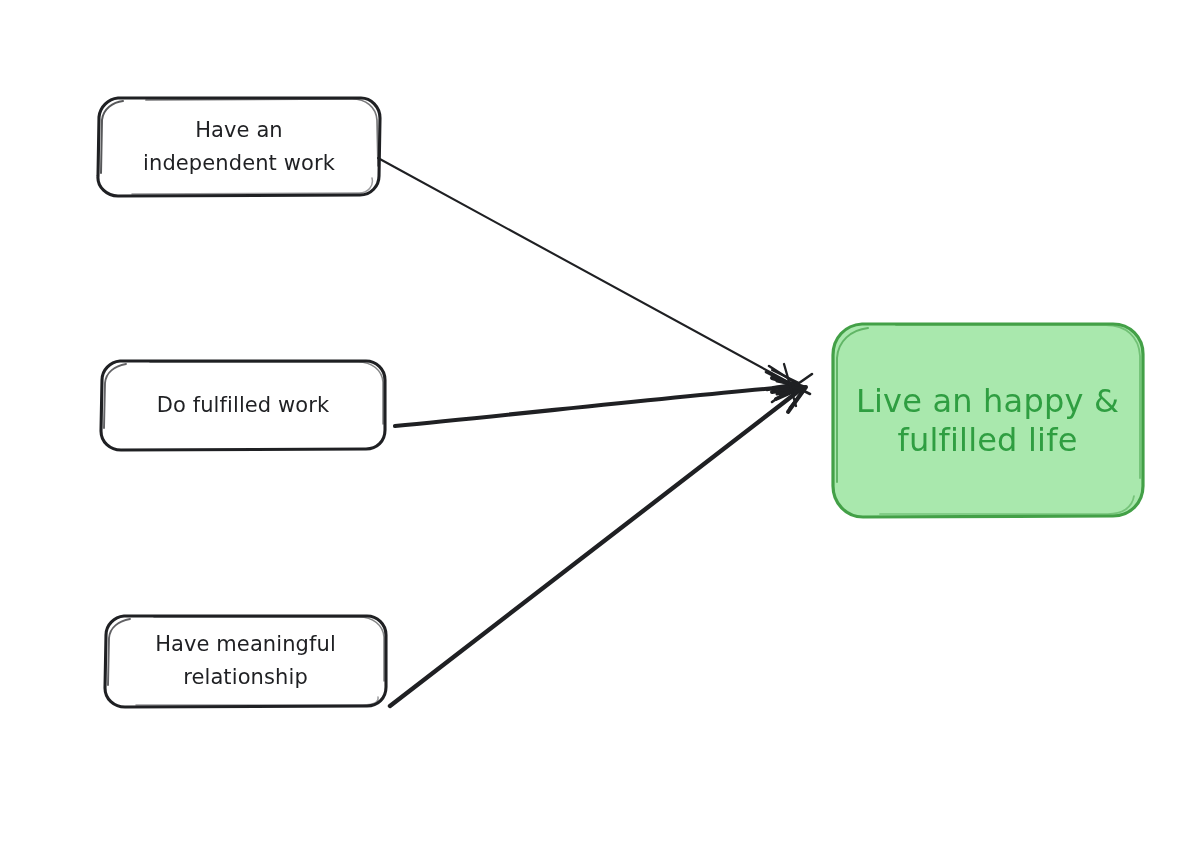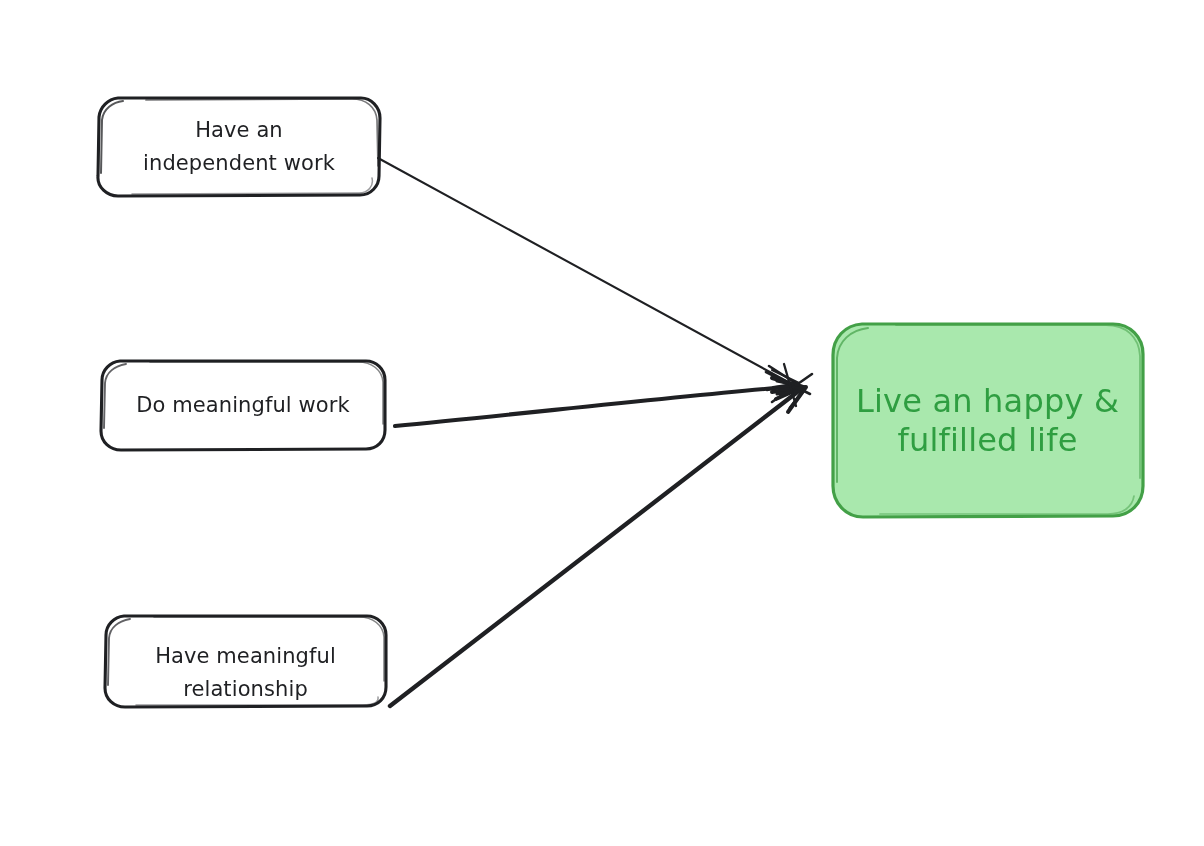--- a/index.html
+++ b/index.html
@@ -70,21 +70,20 @@
     top: 360px;
     width: 284px;
     height: 90px;
   }
   
   #label-box3 {
     left: 105px;
     top: 615px;
     width: 281px;
     height: 92px;
-    margin-top: 12px;
   }
   
   #label-goal {
     left: 832px;
     top: 323px;
     width: 311px;
     height: 195px;
   }
 </style>
 </head>
@@ -179,21 +178,21 @@
       <path d="M868 328 C851 330 838 341 837 358 L837 482" fill="none" stroke="#43a047" stroke-width="2" stroke-linecap="round" opacity="0.7"></path>
       <path d="M896 325 L1106 325 C1126 325 1139 337 1140 356 L1140 478" fill="none" stroke="#43a047" stroke-width="1.8" stroke-linecap="round" opacity="0.55"></path>
       <path d="M1134 496 C1132 508 1122 514 1108 514 L880 514" fill="none" stroke="#43a047" stroke-width="1.7" stroke-linecap="round" opacity="0.5"></path>
     </g>
 
   </svg>
 
   <div class="node-label plain" id="label-box1">Have an
 independent work</div>
 
-  <div class="node-label plain" id="label-box2">Do meaningful work</div>
+  <div class="node-label plain" id="label-box2">Do fulfilled work</div>
 
   <div class="node-label plain" id="label-box3">Have meaningful
 relationship</div>
 
   <div class="node-label goal" id="label-goal">Live an happy &amp;
 fulfilled life</div>
 
 </div>
 
 </body></html>

